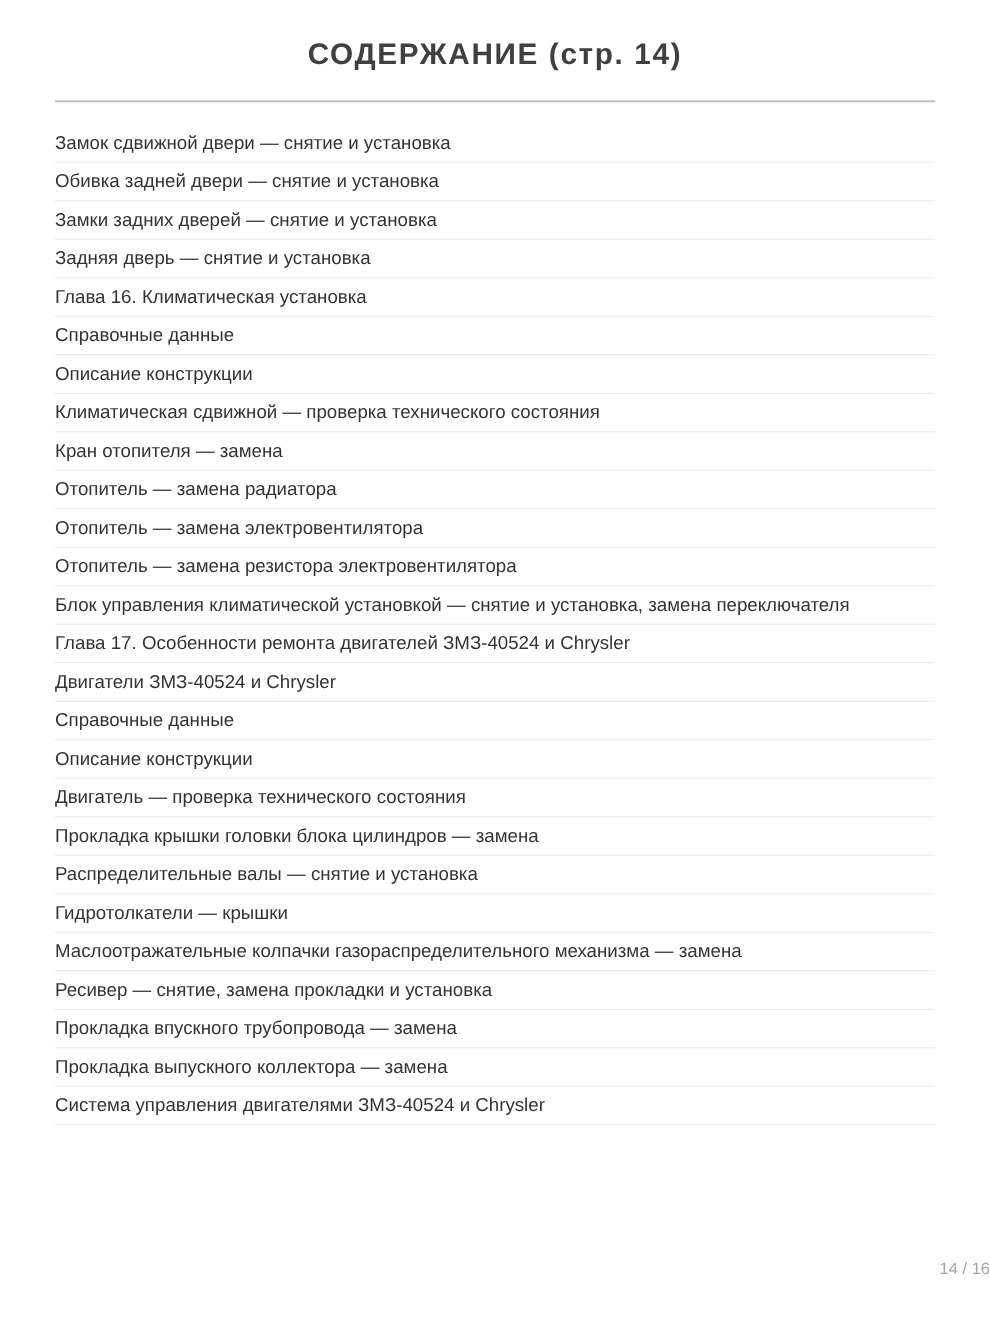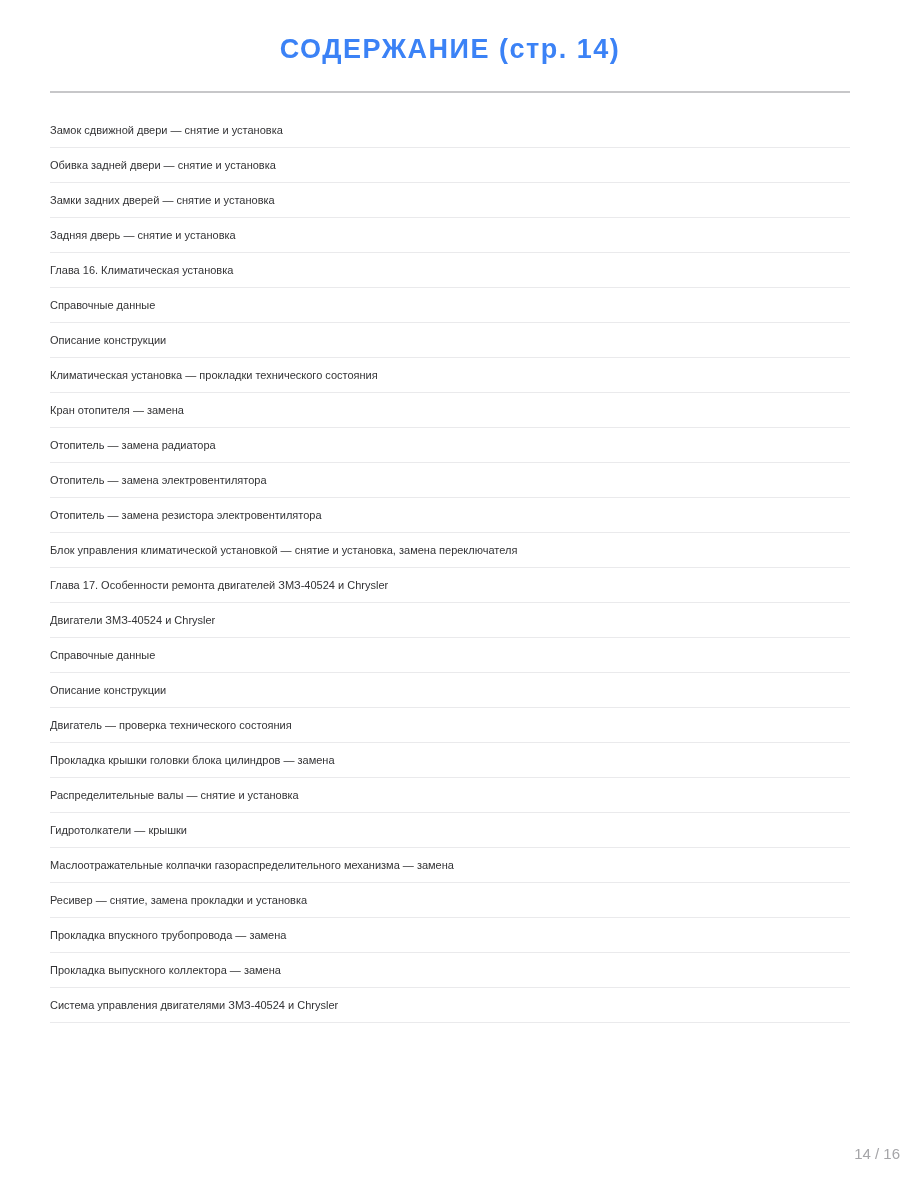--- a/index.html
+++ b/index.html
@@ -15,40 +15,40 @@
     width: 900px;
     height: 1200px;
     padding: 34px 50px 0 50px;
   }
   .title {
     margin: 0;
     text-align: center;
     font-size: 27px;
     font-weight: bold;
     letter-spacing: 1.5px;
-    color: #3b82f6;
+    color: #404040;
   }
   .header-divider {
     height: 2px;
     background: #c7c7c9;
     margin-top: 26px;
     border: none;
   }
   .toc {
     margin-top: 20px;
   }
   .toc-row {
     height: 34px;
     display: flex;
     align-items: center;
     border-bottom: 1px solid #eaeaec;
     overflow: hidden;
   }
   .toc-text {
-    font-size: 11px;
+    font-size: 17px;
     color: #333335;
     white-space: nowrap;
   }
   .pagination {
     position: absolute;
     left: 0;
     right: 0;
     bottom: 38px;
     text-align: right;
     font-size: 15px;
@@ -89,21 +89,21 @@
 
       <div class="toc-row">
         <span class="toc-text">Справочные данные</span>
       </div>
 
       <div class="toc-row">
         <span class="toc-text">Описание конструкции</span>
       </div>
 
       <div class="toc-row">
-        <span class="toc-text">Климатическая установка — прокладки технического состояния</span>
+        <span class="toc-text">Климатическая сдвижной — проверка технического состояния</span>
       </div>
 
       <div class="toc-row">
         <span class="toc-text">Кран отопителя — замена</span>
       </div>
 
       <div class="toc-row">
         <span class="toc-text">Отопитель — замена радиатора</span>
       </div>
 

